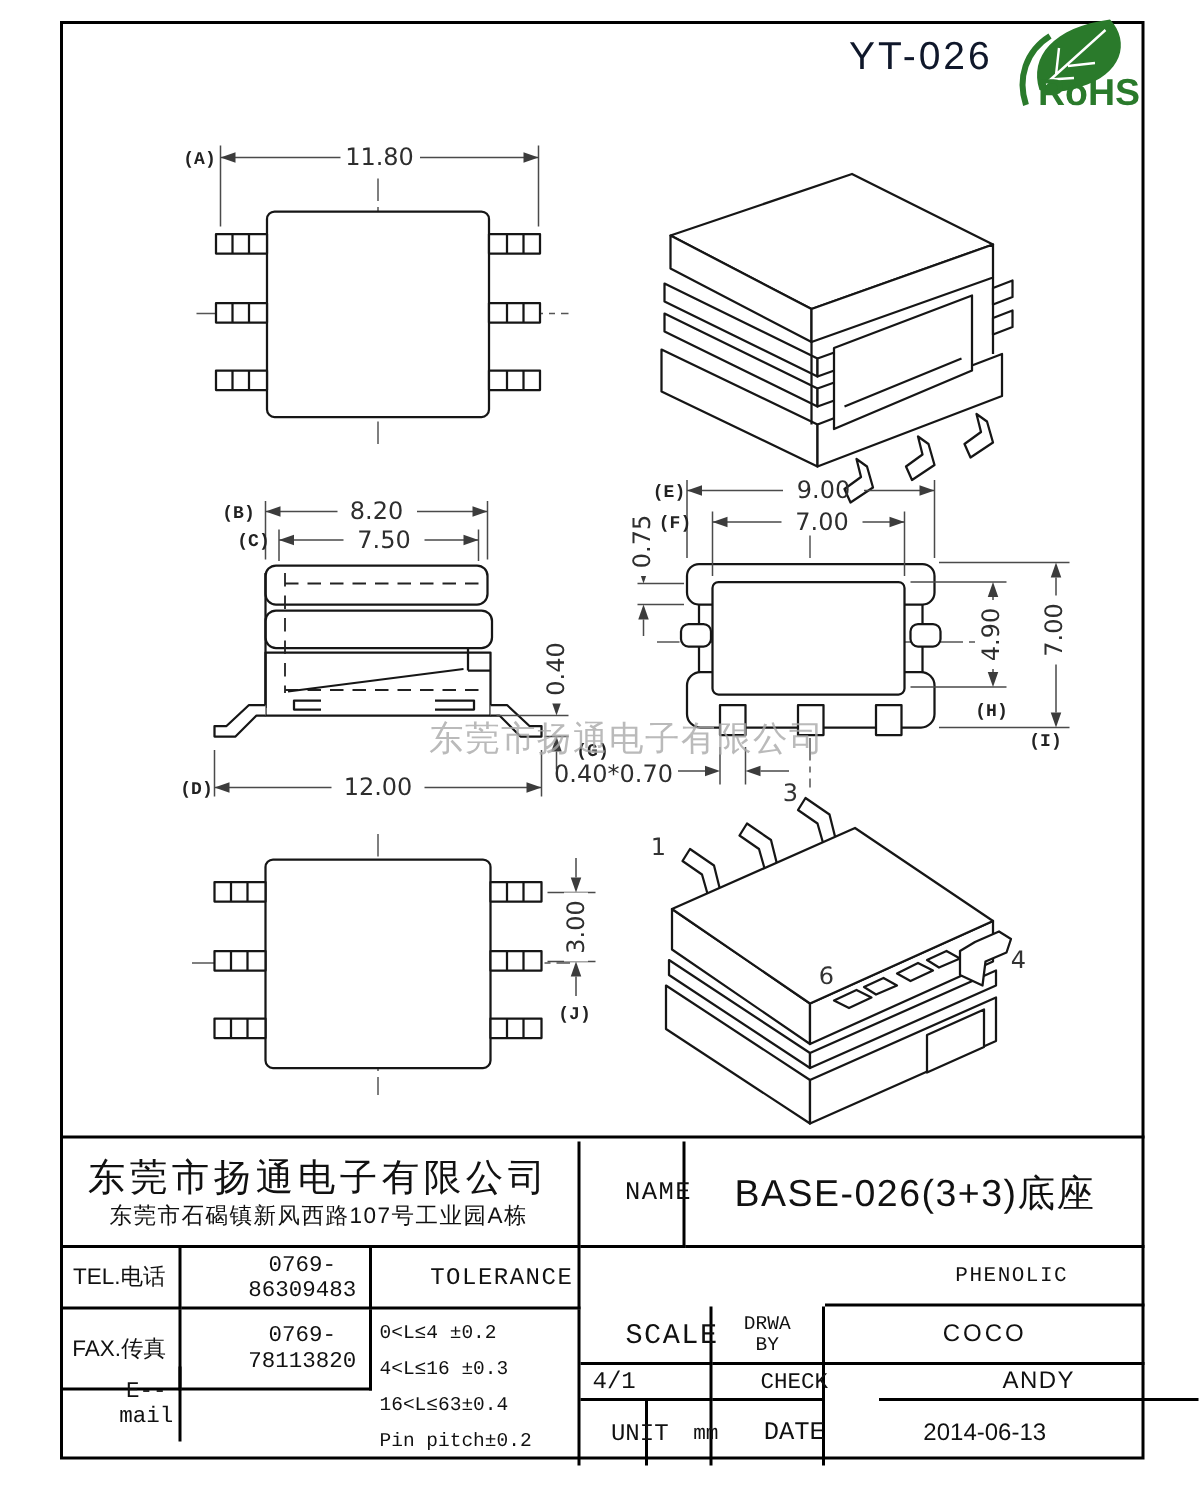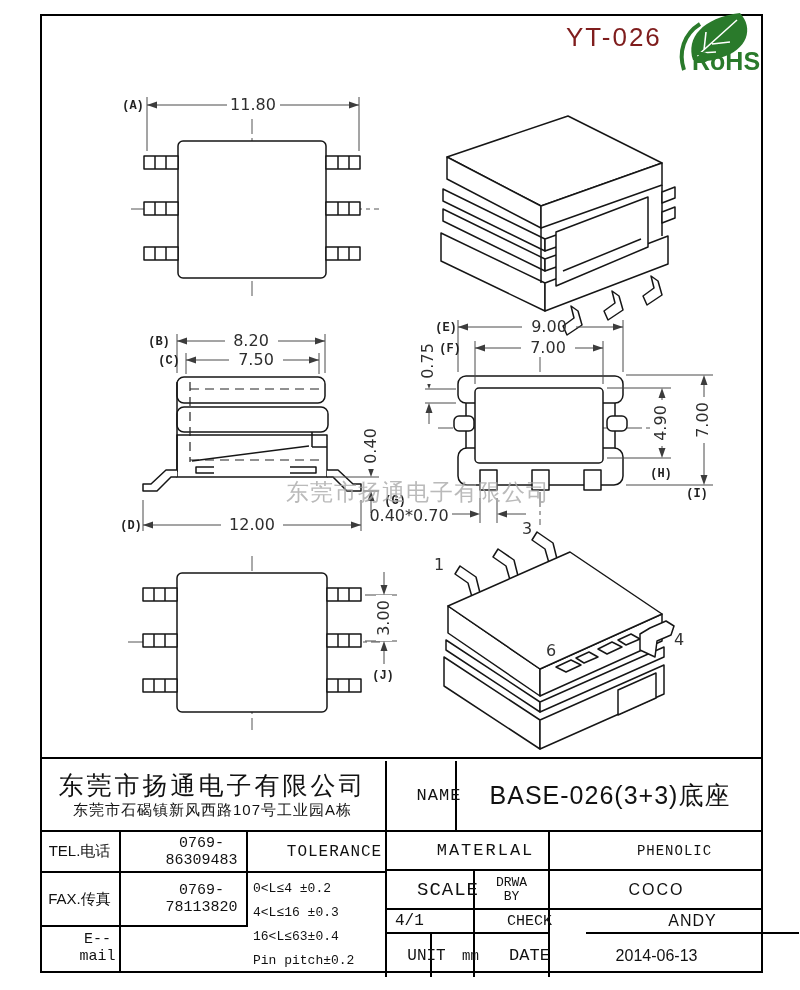--- a/index.html
+++ b/index.html
@@ -1,21 +1,21 @@
 <!DOCTYPE html>
 <html><head>
 <meta charset="utf-8">
 <style>
   html,body{margin:0;padding:0;background:#fff;}
   #page{position:relative;width:800px;height:990px;background:#fff;overflow:hidden;
         font-family:"Liberation Sans",sans-serif;}
   #frame{position:absolute;left:40px;top:14px;width:723px;height:959px;
          border:2.5px solid #000;box-sizing:border-box;}
   #yt-code{position:absolute;left:566px;top:22px;font-size:26px;letter-spacing:2px;
-           color:#7f1d1d;font-family:"Liberation Sans",sans-serif;}
+           color:#0f172a;font-family:"Liberation Sans",sans-serif;}
   #watermark{position:absolute;left:286px;top:477px;font-size:23px;letter-spacing:1px;
              color:#a9a9a9;opacity:.8;white-space:nowrap;z-index:5;}
   #drawing{position:absolute;left:0;top:0;z-index:2;}
   
   .ol{fill:#fff;stroke:#161616;stroke-width:1.5;stroke-linejoin:round;}
   .ln{fill:none;stroke:#161616;stroke-width:1.5;stroke-linejoin:round;}
   .dim{fill:none;stroke:#4a4a4a;stroke-width:1;}
   .ah{fill:#3c3c3c;stroke:none;}
   .cl{fill:none;stroke:#555;stroke-width:1;stroke-dasharray:15 4 4 4;}
   .hid{fill:none;stroke:#222;stroke-width:1.2;stroke-dasharray:9 6;}
@@ -272,25 +272,24 @@
     <div class="cell val mono" style="left:81px;top:73px;width:127px;height:41px;">0769-86309483</div>
     <div class="cell lab" style="left:0;top:114px;width:81px;height:54px;">FAX.传真</div>
     <div class="cell tolhdr mono" style="left:208px;top:73px;width:139px;height:41px;">TOLERANCE</div>
     <div class="cell val mono" style="left:81px;top:114px;width:127px;height:54px;">0769-78113820</div>
     <div class="cell col tolbody mono nb" style="left:208px;top:114px;width:139px;height:104px;">
       <div>0&lt;L≤4  ±0.2</div>
       <div>4&lt;L≤16 ±0.3</div>
       <div>16&lt;L≤63±0.4</div>
       <div>Pin pitch±0.2</div>
     </div>
-    <div class="cell lab mono nb" style="left:0;top:164px;width:81px;height:50px;">E--mail</div>
+    <div class="cell lab mono nb" style="left:0;top:152px;width:81px;height:50px;">E--mail</div>
 
     <div class="cell namelab mono" style="left:347px;top:2px;width:70px;height:71px;">NAME</div>
     <div class="cell partname nr" style="left:417px;top:2px;width:306px;height:71px;">BASE-026(3+3)底座</div>
-    <div class="cell matlab mono" style="left:347px;top:73px;width:163px;height:39px;">MATERLAL</div>
     <div class="cell matval mono nr" style="left:510px;top:73px;width:213px;height:39px;">PHENOLIC</div>
     <div class="cell scalelab mono" style="left:347px;top:112px;width:88px;height:39px;">SCALE</div>
     <div class="cell small mono" style="left:435px;top:112px;width:75px;height:39px;padding:0 12px;">DRWA BY</div>
     <div class="cell mid nr" style="left:510px;top:112px;width:213px;height:39px;letter-spacing:2px;">COCO</div>
     <div class="cell mid mono" style="left:347px;top:151px;width:88px;height:24px;justify-content:flex-start;padding-left:8px;">4/1</div>
     <div class="cell mono" style="left:435px;top:151px;width:75px;height:24px;font-size:15px;">CHECK</div>
     <div class="cell mid nr" style="left:510px;top:151px;width:213px;height:24px;letter-spacing:1px;margin-left:36px;">ANDY</div>
     <div class="cell mono nb" style="left:347px;top:175px;width:45px;height:43px;font-size:16px;">UNIT</div>
     <div class="cell mono nb" style="left:392px;top:175px;width:43px;height:43px;font-size:14px;">mm</div>
     <div class="cell mono nb" style="left:435px;top:175px;width:75px;height:43px;font-size:17px;">DATE</div>

